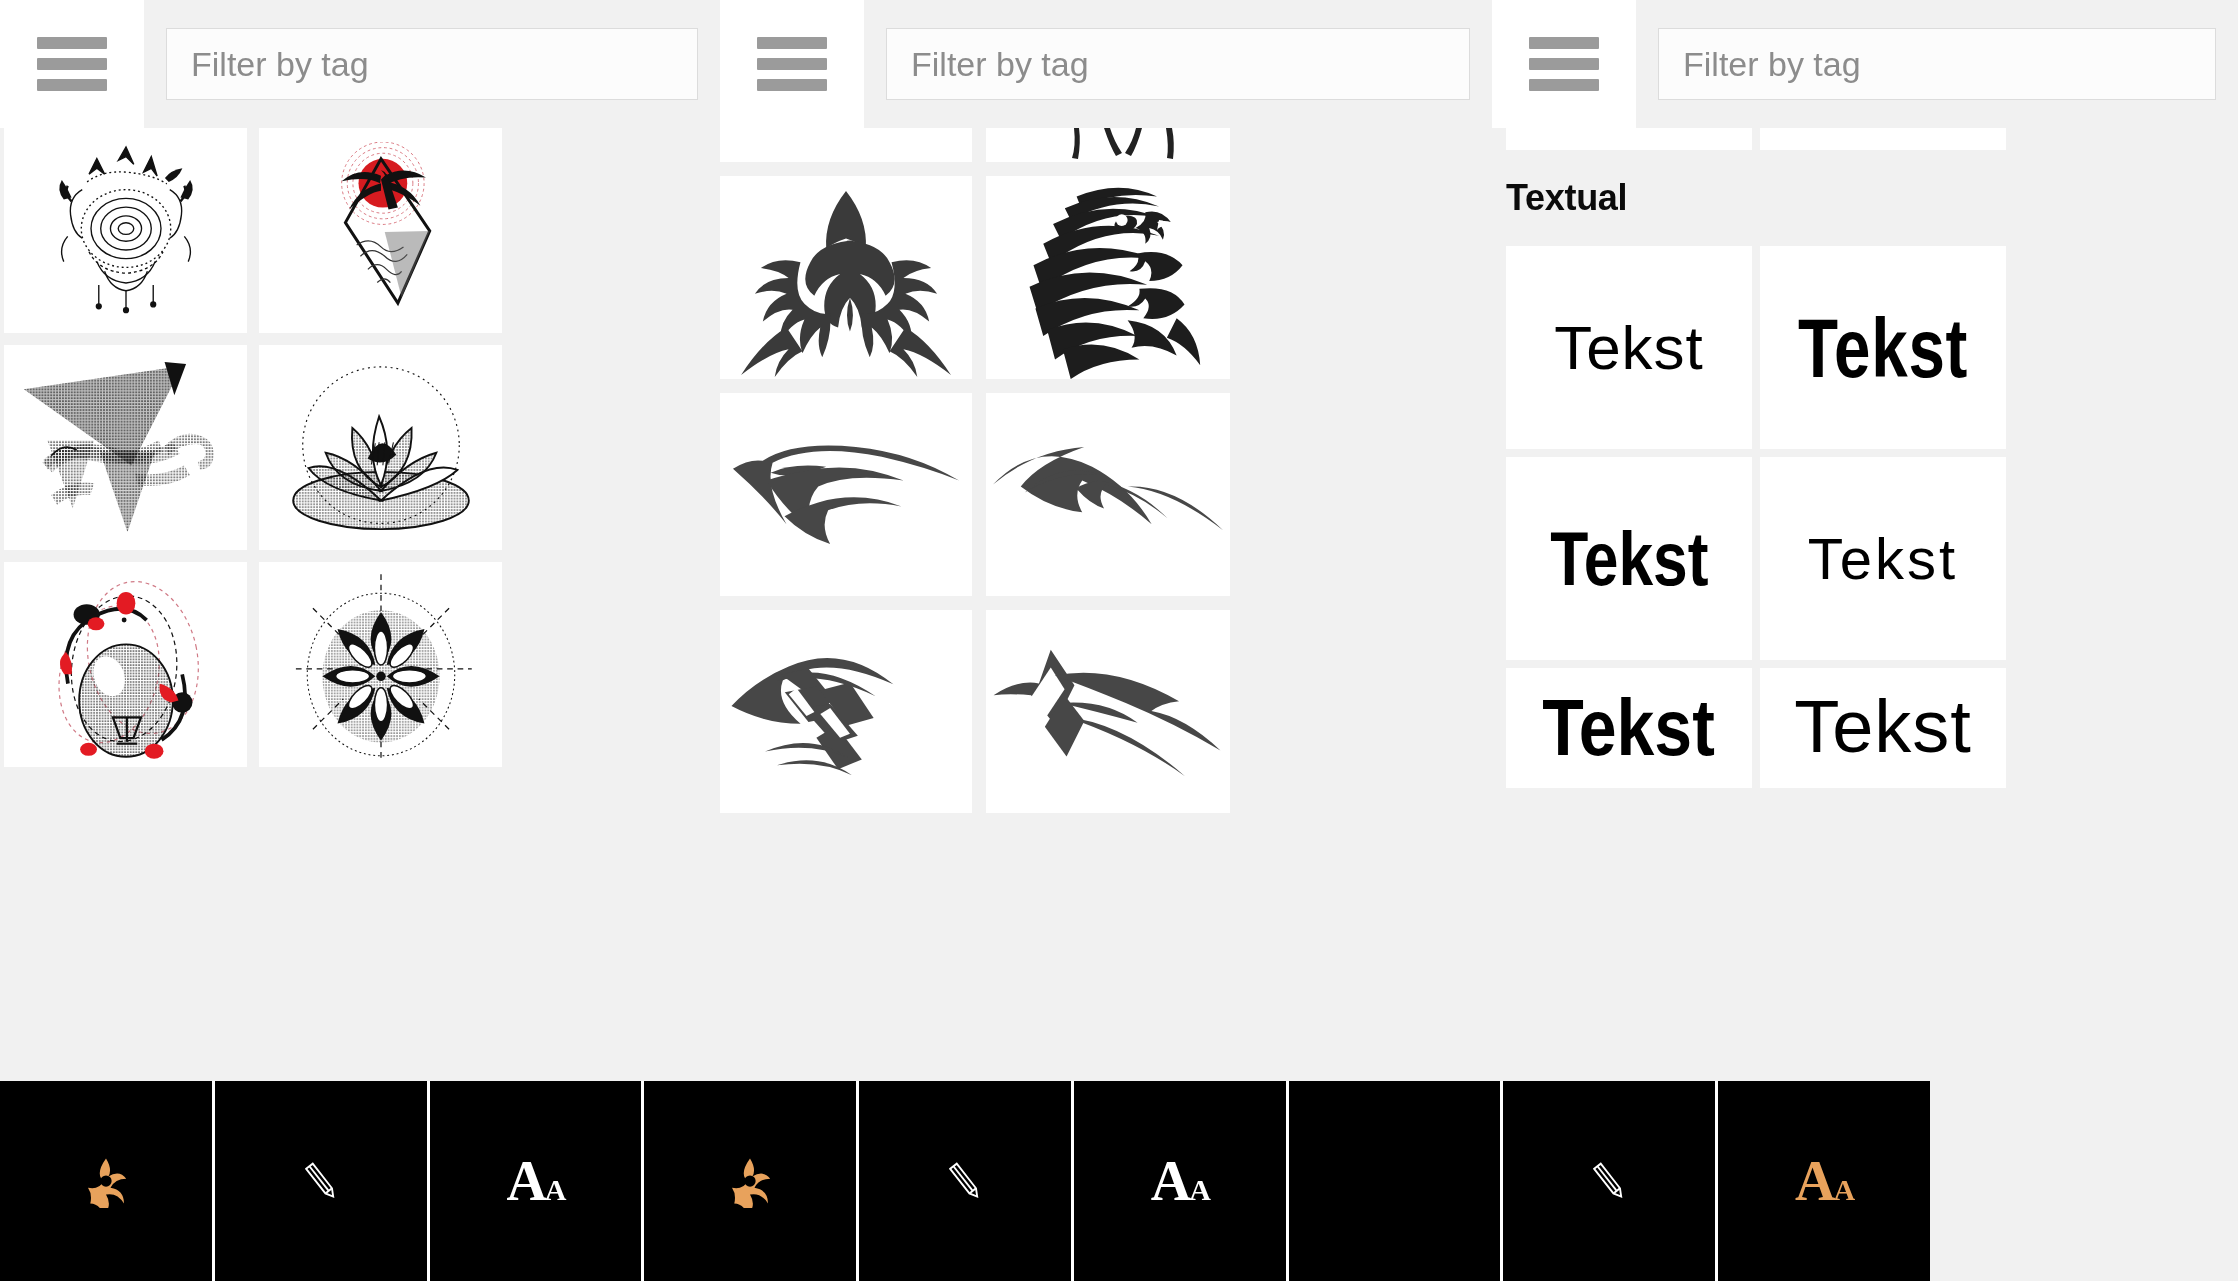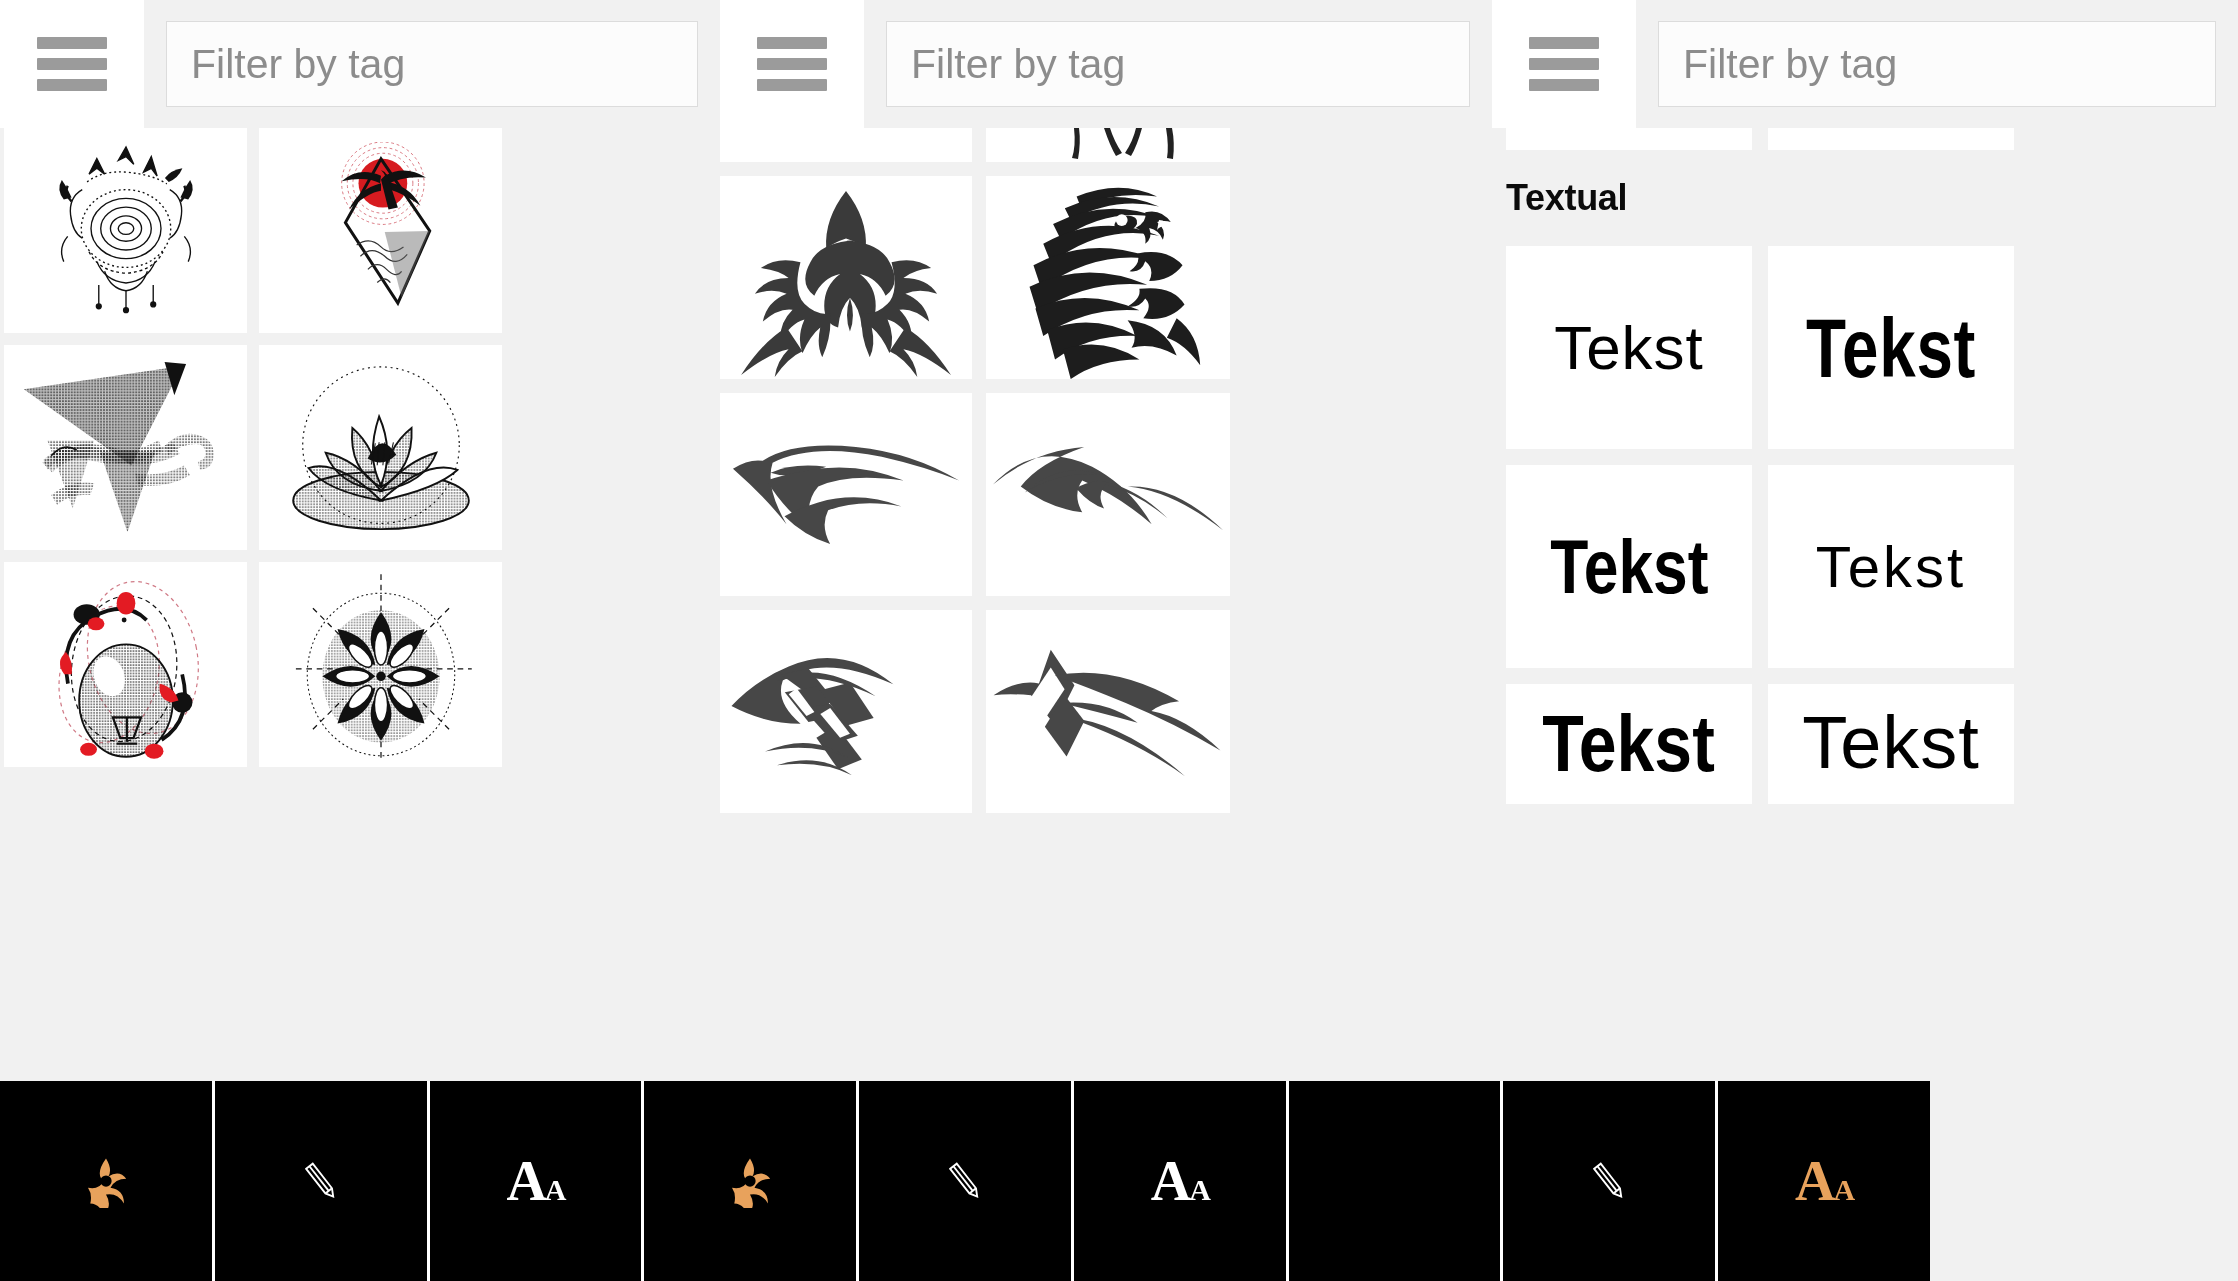--- a/index.html
+++ b/index.html
@@ -36,26 +36,26 @@
   .burger-box{
     width:144px;height:128px;background:#ffffff;
     display:flex;align-items:center;justify-content:center;
     flex:0 0 auto;
   }
   .burger{width:70px;height:54px;display:flex;flex-direction:column;justify-content:space-between;}
   .burger i{display:block;height:12px;background:#9b9b9b;border-radius:1px;}
   .filter-wrap{flex:1;display:flex;align-items:center;padding:0 22px;height:128px;}
   .filter-input{
     width:100%;
-    height:86px;
+    height:72px;
     background:#fcfcfc;
     border:1px solid #dcdcdc;
     box-sizing:border-box;
     color:#8c8c8c;
-    font-size:41px;
+    font-size:34px;
     padding:12px 24px;
     font-family:"Liberation Sans", sans-serif;
     outline:none;
   }
   .filter-input::placeholder{color:#8c8c8c;opacity:1;}
 
   
   .sect{
     height:96px;
     display:flex;align-items:center;
@@ -93,21 +93,21 @@
     color:#000;
     line-height:1;
     user-select:none;
   }
 
   
   .p1 .grid{grid-template-columns:243px 243px;gap:12px;padding-left:4px;}
   .p1 .cell{height:205px;}
   .p2 .grid{grid-template-columns:252px 244px;gap:14px;padding-left:0;}
   .p2 .cell{height:203px;}
-  .p3 .grid{grid-template-columns:246px 246px;gap:16px;padding-left:14px;}
+  .p3 .grid{grid-template-columns:246px 246px;gap:8px;padding-left:14px;}
   .p3 .cell{height:203px;}
 
   
   .clip-row{overflow:hidden;}
 
   
   .bottombar{
     position:absolute;left:0;bottom:0;
     width:1930px;height:200px;
     background:#000000;

